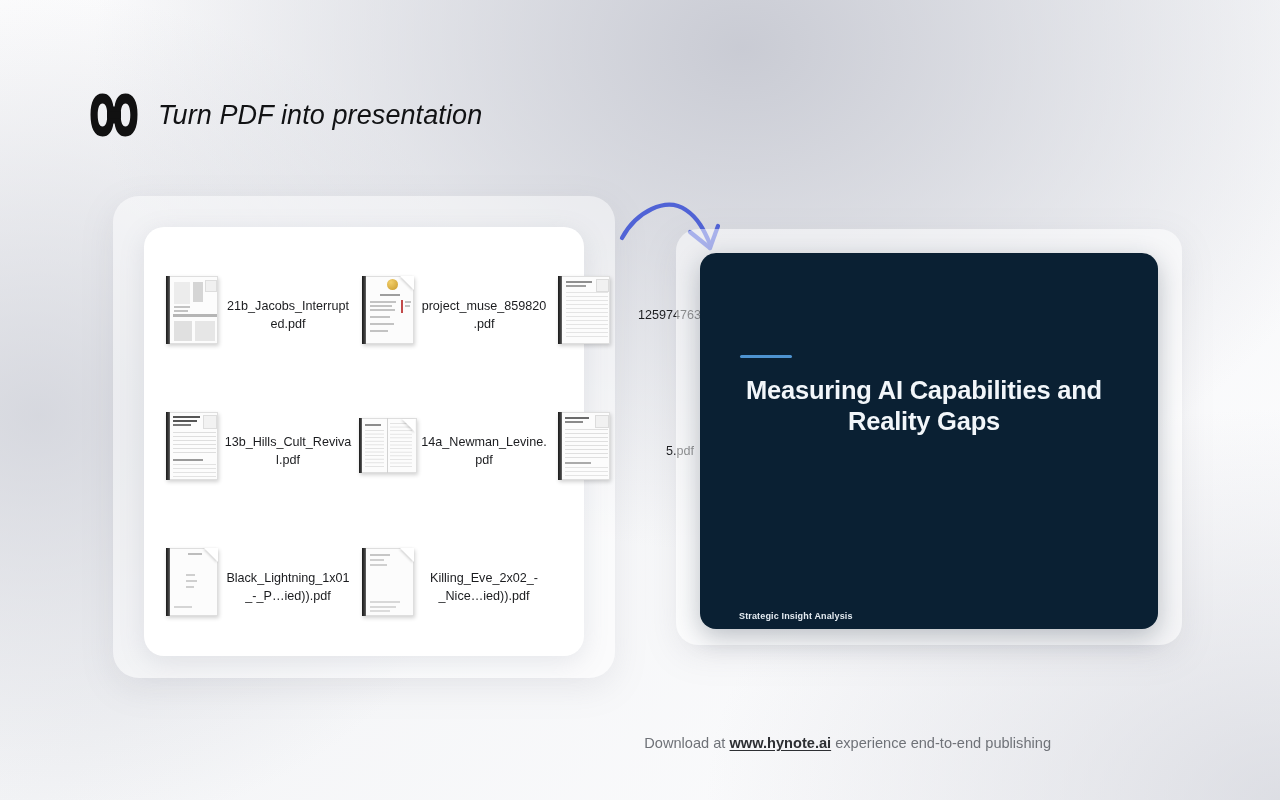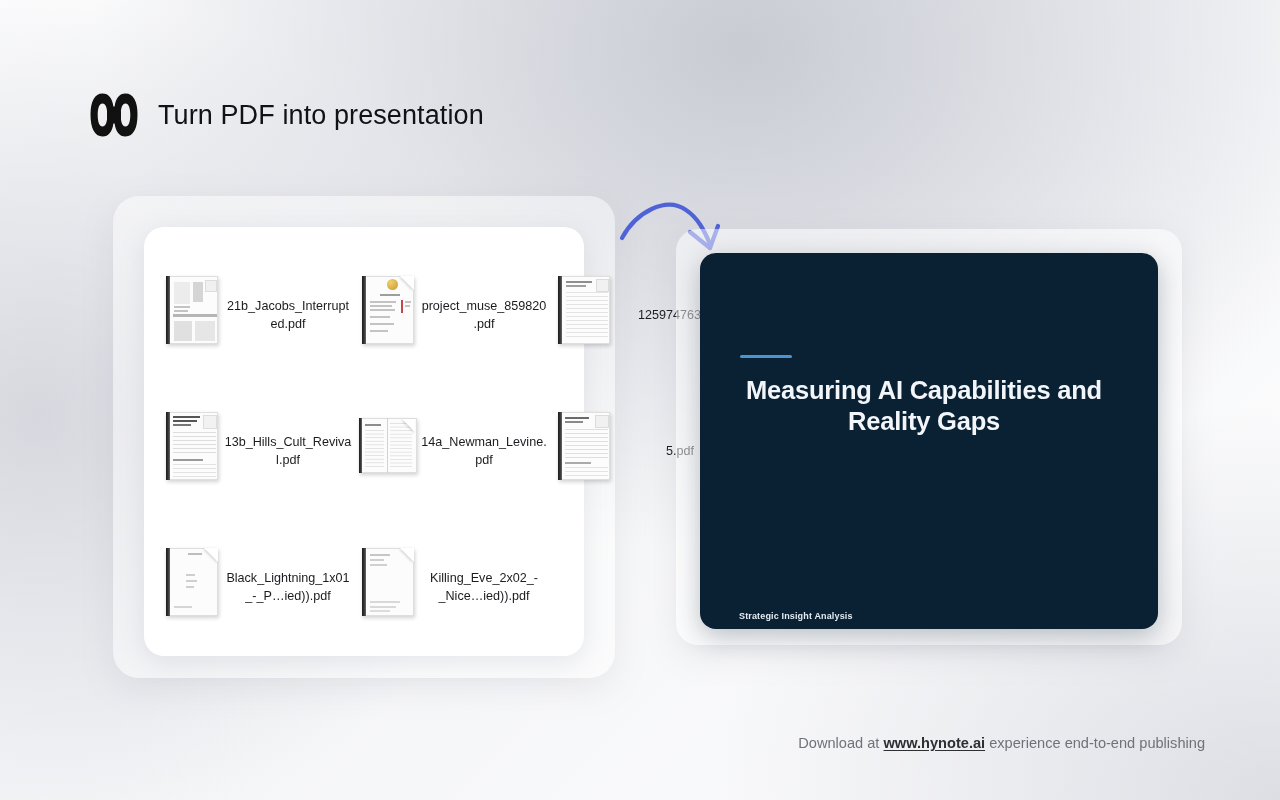--- a/index.html
+++ b/index.html
@@ -36,20 +36,21 @@
     align-items: center;
     gap: 18px;
   }
   #logo-mark { width: 52px; height: 50px; display:block; }
   #header-title {
     font-size: 27px;
     font-weight: 400;
     color: #111214;
     letter-spacing: 0.1px;
     white-space: nowrap;
+    font-style: italic;
   }
 
   
   #files-shell {
     position: absolute;
     left: 113px;
     top: 196px;
     width: 502px;
     height: 482px;
     border-radius: 26px;
@@ -193,21 +194,21 @@
     color: #e4ebf1;
     letter-spacing: 0.15px;
     margin-top: 28px;
   }
 
   
   #footer {
     position: absolute;
     left: 0;
     top: 735px;
-    width: 1205px;
+    width: 1051px;
     text-align: right;
     font-size: 14.6px;
     color: #6f7278;
     white-space: nowrap;
   }
   #footer-link {
     color: #2d2f33;
     font-weight: 700;
     text-decoration: underline;
     text-underline-offset: 2px;

